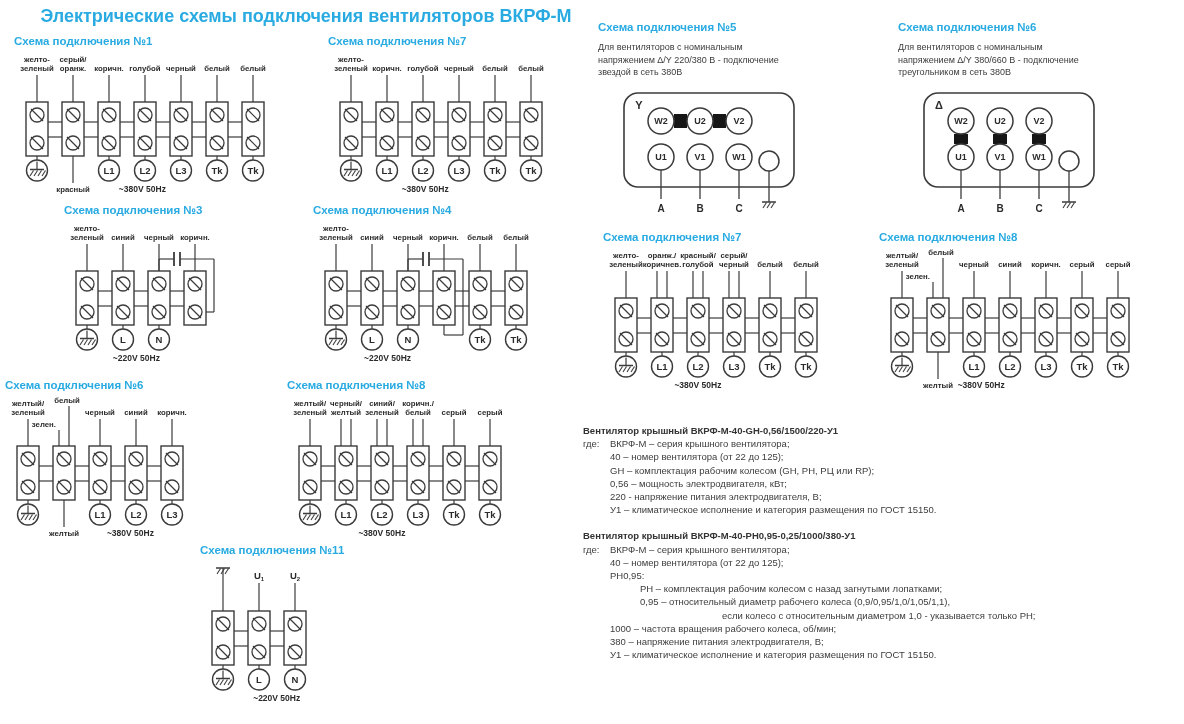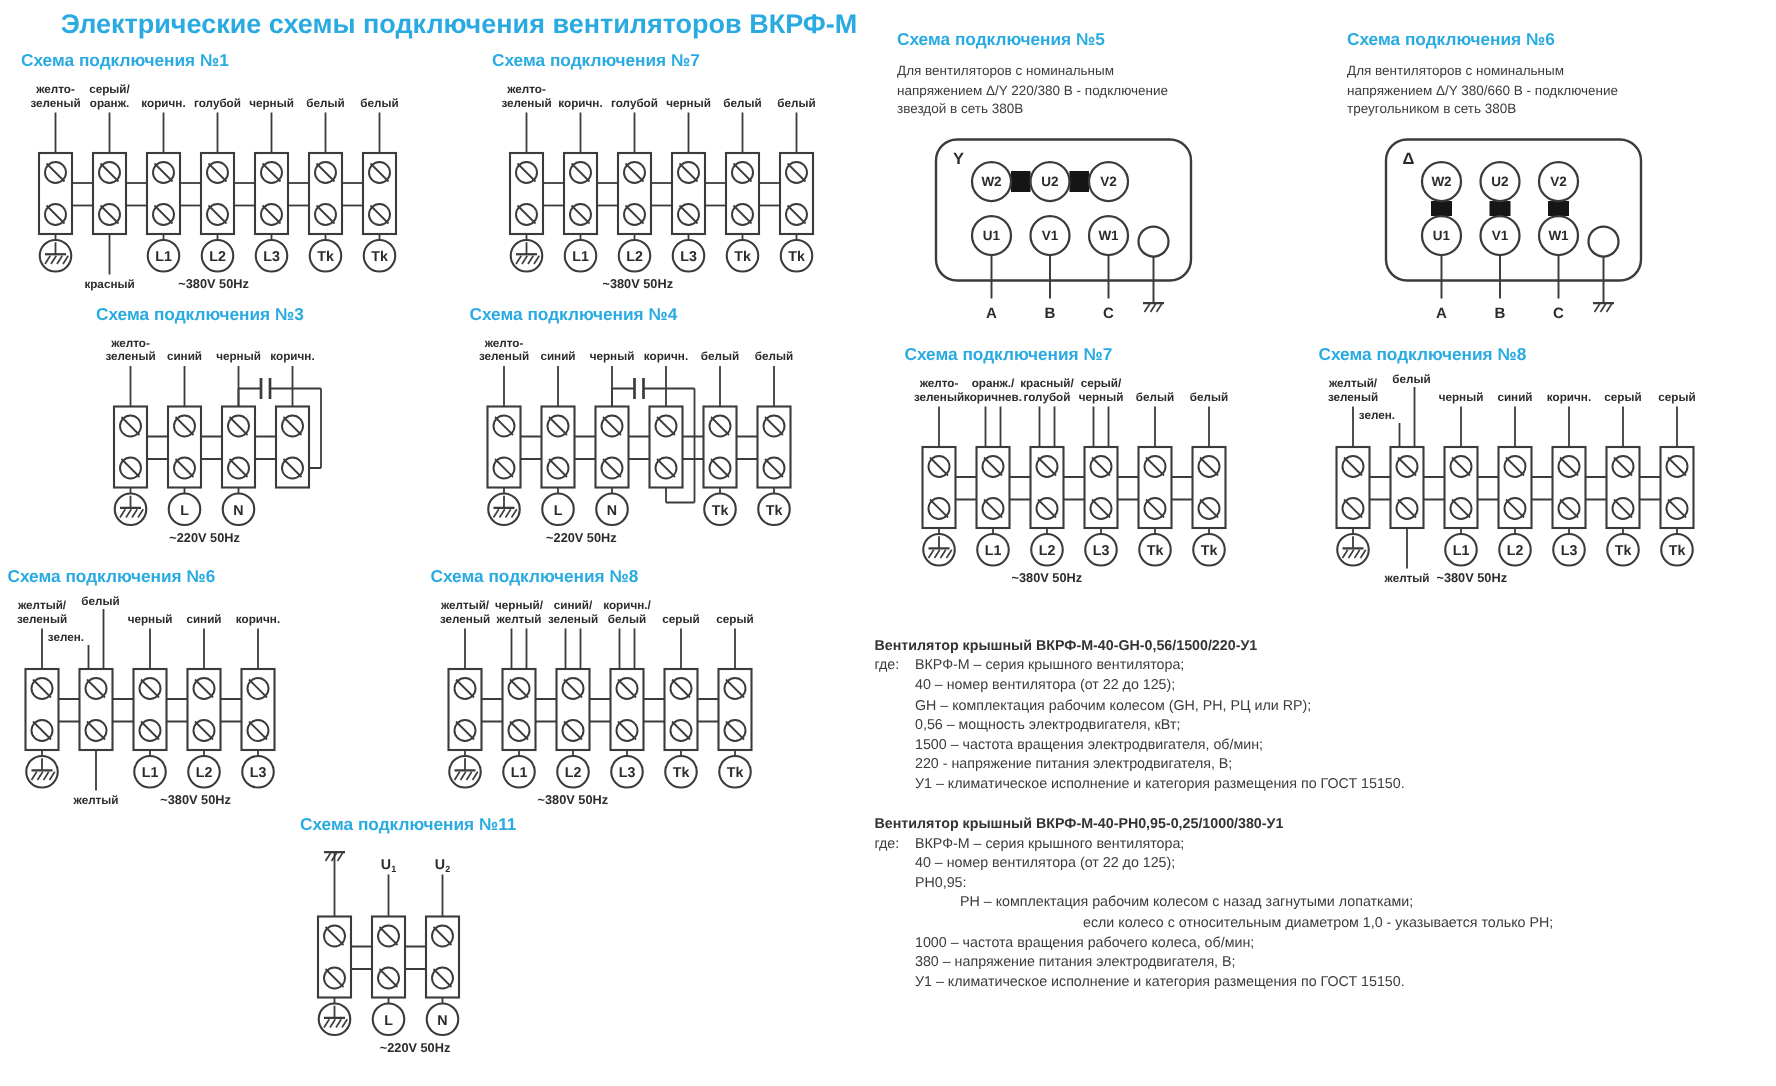--- a/index.html
+++ b/index.html
@@ -872,35 +872,35 @@
     <div id="ex-content">
         <div class="ex-block">
           <div class="ex-title">Вентилятор крышный ВКРФ-М-40-GH-0,56/1500/220-У1</div>
           <div class="ex-body">
             <span class="ex-where">где:</span>
             <div class="ex-lines">
               <div class="ex-line ind0">ВКРФ-М – серия крышного вентилятора;</div>
               <div class="ex-line ind0">40 – номер вентилятора (от 22 до 125);</div>
               <div class="ex-line ind0">GH – комплектация рабочим колесом (GH, PH, РЦ или RP);</div>
               <div class="ex-line ind0">0,56 – мощность электродвигателя, кВт;</div>
-              <div class="ex-line ind0">1500 – частота вращения электродвигателя, об/мин;</div>
               <div class="ex-line ind0">220 - напряжение питания электродвигателя, В;</div>
               <div class="ex-line ind0">У1 – климатическое исполнение и категория размещения по ГОСТ 15150.</div>
             </div>
           </div>
         </div>
         <div class="ex-block">
           <div class="ex-title">Вентилятор крышный ВКРФ-М-40-PH0,95-0,25/1000/380-У1</div>
           <div class="ex-body">
             <span class="ex-where">где:</span>
             <div class="ex-lines">
               <div class="ex-line ind0">ВКРФ-М – серия крышного вентилятора;</div>
               <div class="ex-line ind0">40 – номер вентилятора (от 22 до 125);</div>
               <div class="ex-line ind0">PH0,95:</div>
               <div class="ex-line ind1">PH – комплектация рабочим колесом с назад загнутыми лопатками;</div>
+              <div class="ex-line ind1">0,95 – относительный диаметр рабочего колеса (0,9/0,95/1,0/1,05/1,1),</div>
               <div class="ex-line ind2">если колесо с относительным диаметром 1,0 - указывается только PH;</div>
               <div class="ex-line ind0">1000 – частота вращения рабочего колеса, об/мин;</div>
               <div class="ex-line ind0">380 – напряжение питания электродвигателя, В;</div>
               <div class="ex-line ind0">У1 – климатическое исполнение и категория размещения по ГОСТ 15150.</div>
             </div>
           </div>
         </div>
       </div>
   </div>
 </div>

